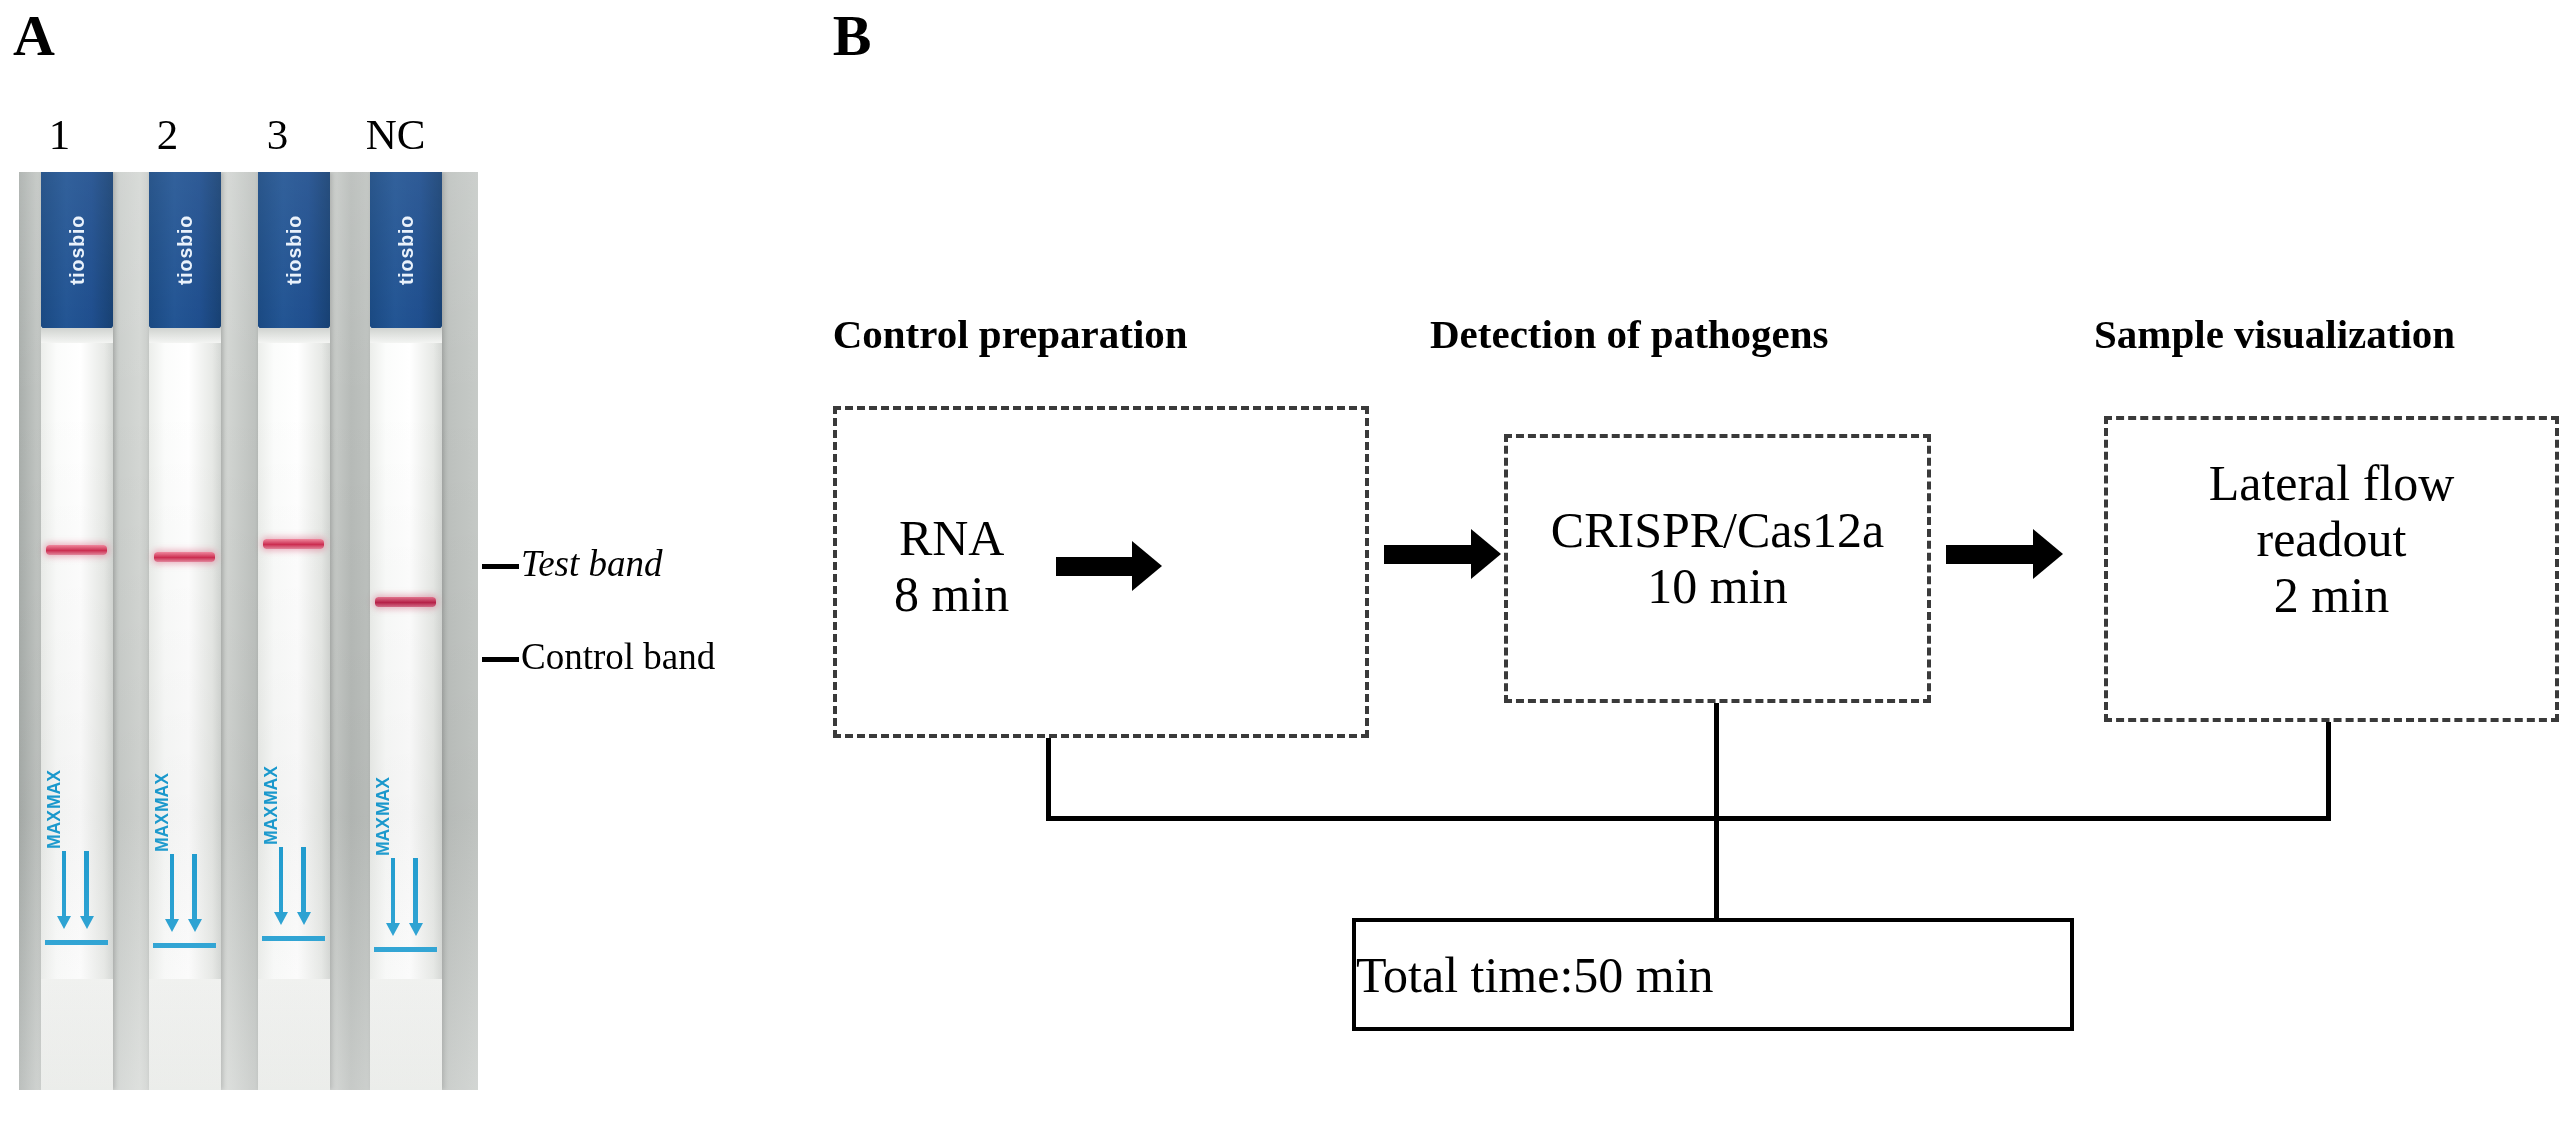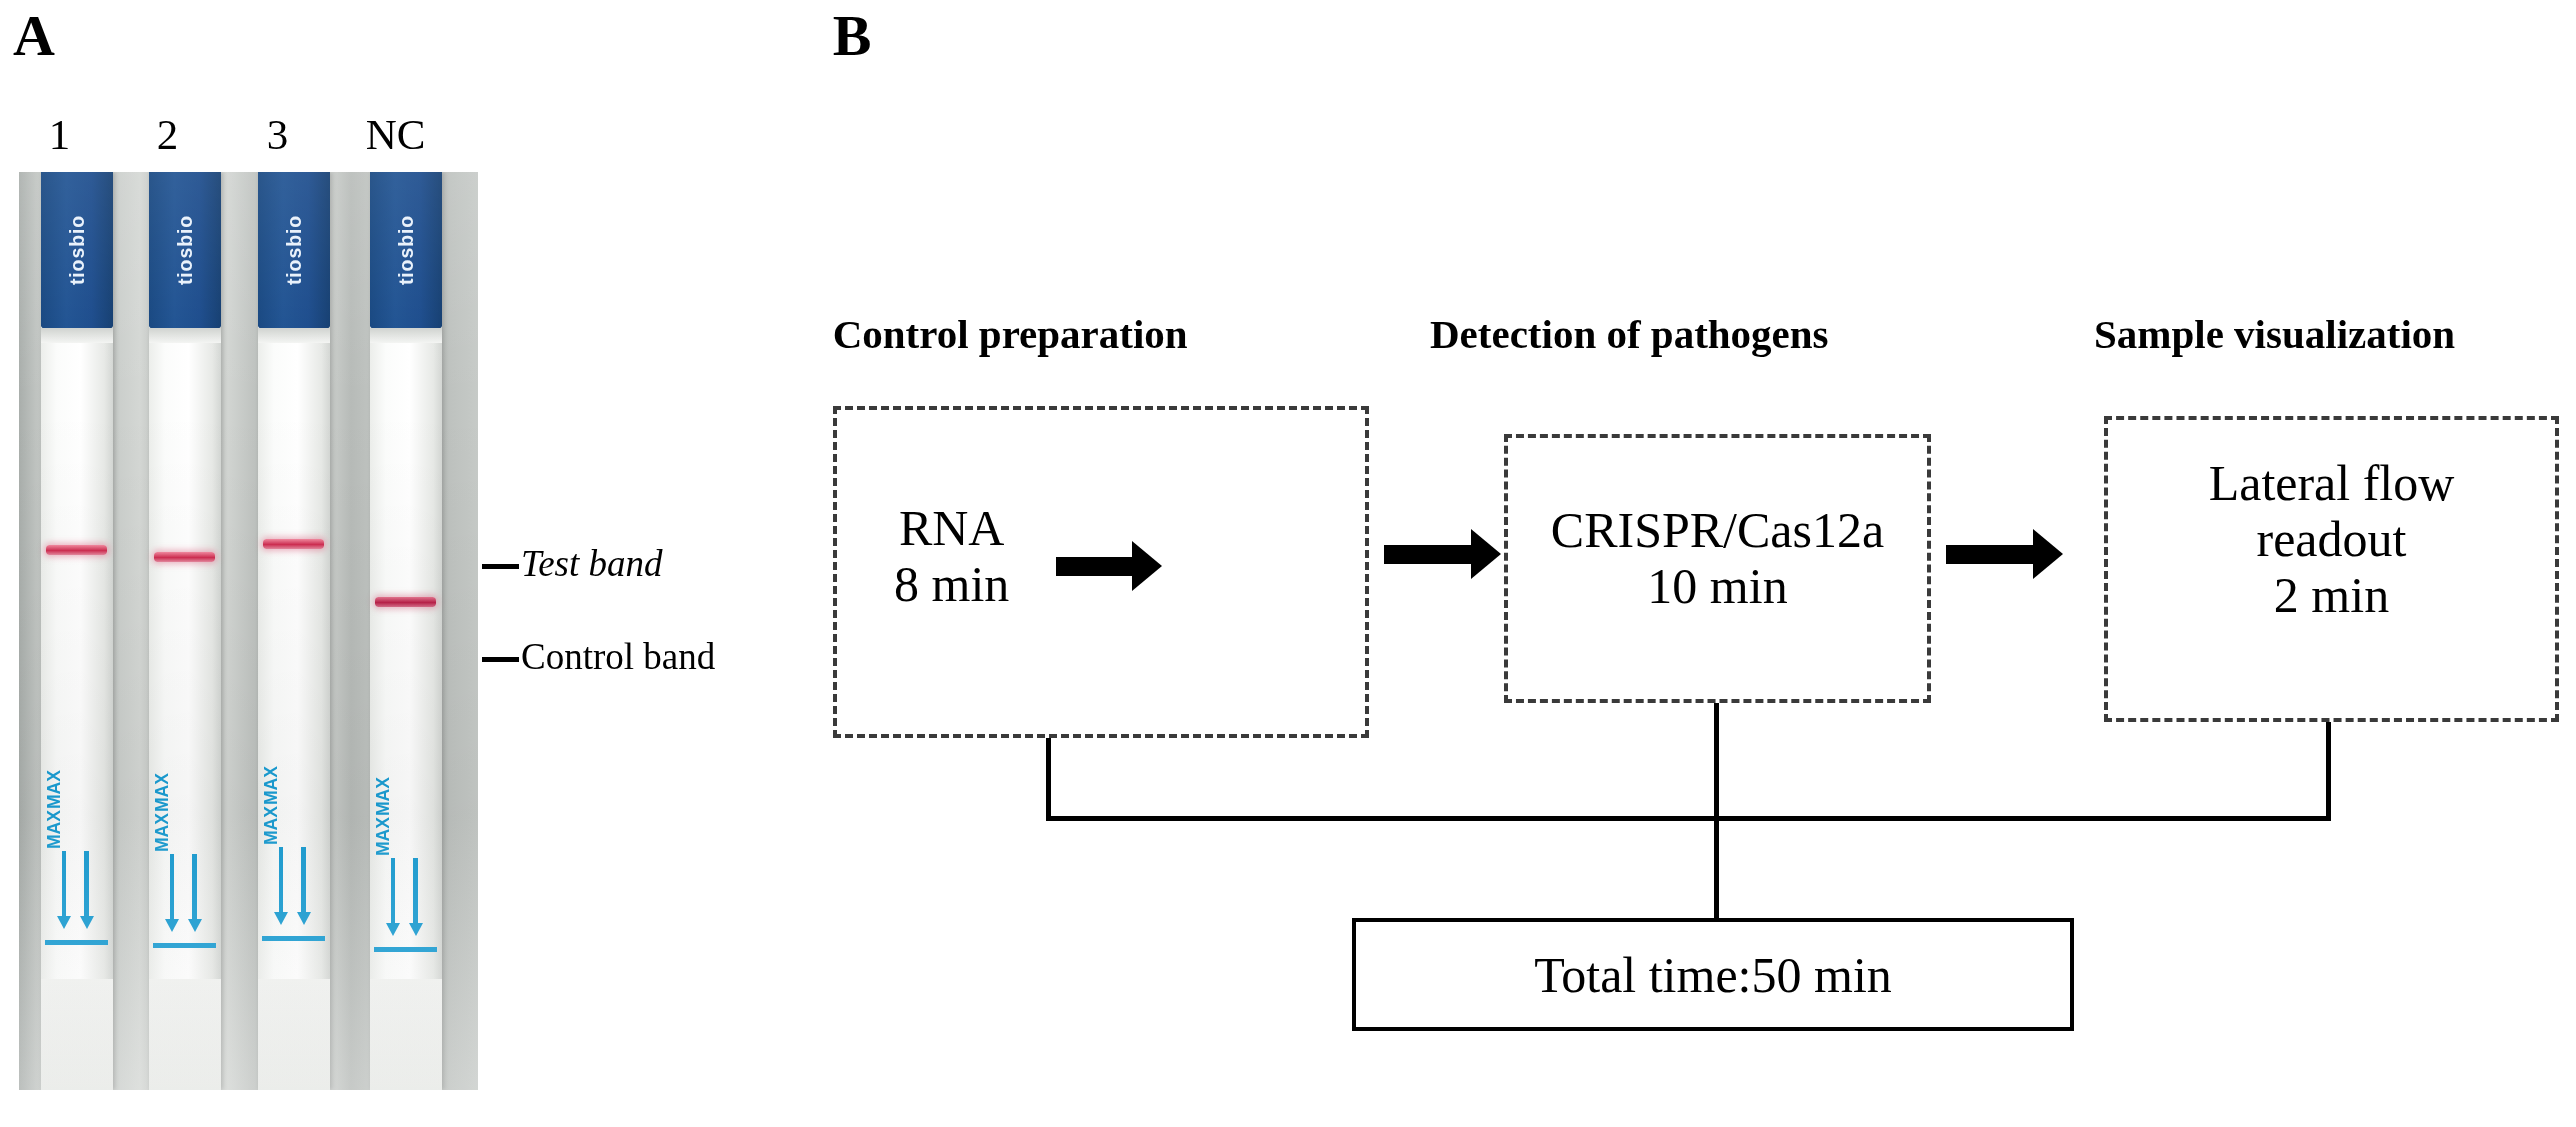--- a/index.html
+++ b/index.html
@@ -69,21 +69,21 @@
   .band-label{position:absolute;font-size:37px;line-height:1;white-space:nowrap;
               font-family:"Liberation Serif","DejaVu Serif",serif;}
 
   
   #panel-b{position:absolute;left:816px;top:0;width:1760px;height:1127px;}
   .section-title{position:absolute;font-weight:bold;font-size:41px;line-height:1;
                  white-space:nowrap;font-family:"Liberation Serif","DejaVu Serif",serif;}
 
   .dbox{position:absolute;border:4.6px dashed #3a3a3a;box-sizing:border-box;}
   .sbox{position:absolute;border:4.6px solid #000;box-sizing:border-box;
-        display:flex;align-items:center;justify-content:center;}
+        display:flex;align-items:center;justify-content:flex-start;}
   .btext{font-size:50px;line-height:1.12;text-align:center;
          font-family:"Liberation Serif","DejaVu Serif",serif;}
 
   .fl-arrow{position:absolute;height:18.6px;background:#000;}
   .fl-arrow:after{content:"";position:absolute;right:-28px;top:-16px;
         border-top:25px solid transparent;border-bottom:25px solid transparent;
         border-left:30px solid #000;}
 
   .lineH{position:absolute;height:4.6px;background:#000;}
   .lineV{position:absolute;width:4.6px;background:#000;}
@@ -199,21 +199,21 @@
 
 <div id="panel-b">
 
   <div class="panel-letter" id="panel-b-letter" style="left:16.7px;top:7.4px;">B</div>
 
   <div class="section-title" style="left:16.7px;top:314px;">Control preparation</div>
   <div class="section-title" style="left:614px;top:314px;">Detection of pathogens</div>
   <div class="section-title" style="left:1278px;top:314px;">Sample visualization</div>
 
   <div class="dbox" style="left:16.7px;top:406px;width:536px;height:332px;">
-    <div class="btext" style="position:absolute;left:22px;top:90px;width:186px;" style2="">RNA<br>8 min</div>
+    <div class="btext" style="position:absolute;left:22px;top:100px;width:186px;" style2="">RNA<br>8 min</div>
     <div class="fl-arrow" style="left:219px;top:147px;width:78px;"></div>
   </div>
 
   <div class="fl-arrow" style="left:568px;top:545px;width:89px;"></div>
 
   <div class="dbox" style="left:688px;top:434px;width:427px;height:269px;">
     <div class="btext" style="position:absolute;left:0;right:0;top:48px;margin-top:16px;">CRISPR/Cas12a<br>10 min</div>
   </div>
 
   <div class="fl-arrow" style="left:1130px;top:545px;width:89px;"></div>

